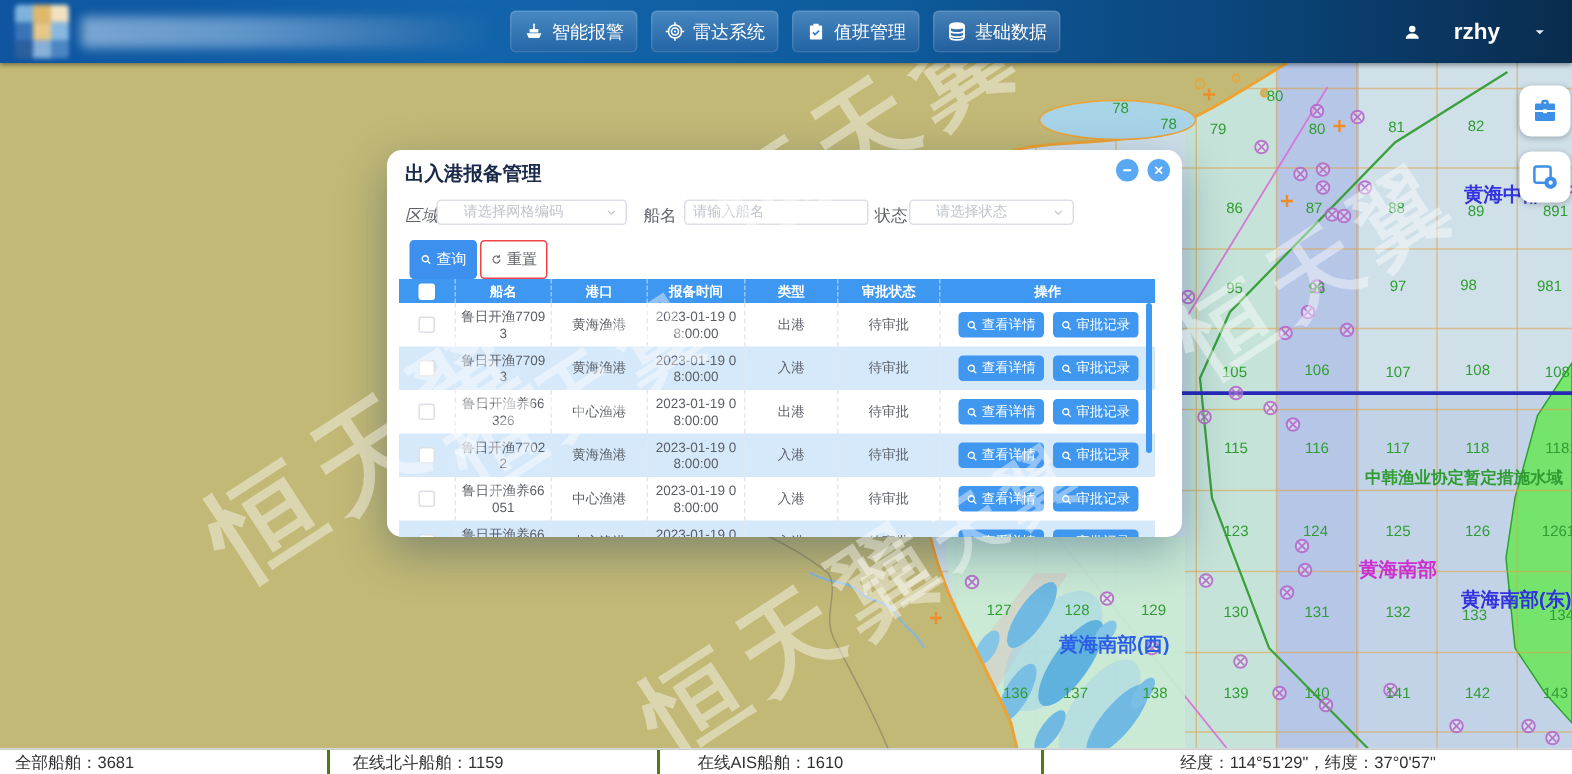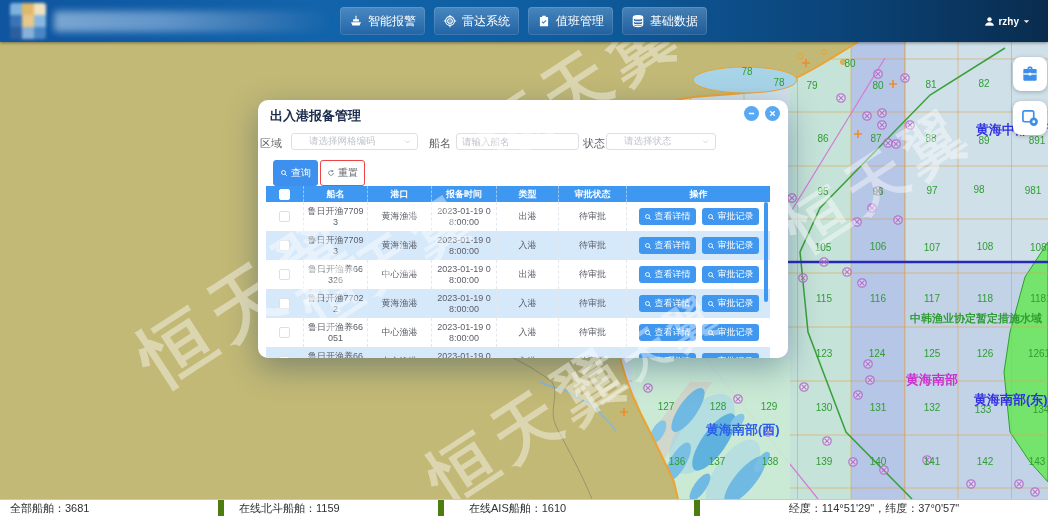--- a/index.html
+++ b/index.html
@@ -16,22 +16,22 @@
   .logo div{width:100%;height:100%;}
   .logo-bar{position:absolute;left:54px;top:11px;width:276px;height:21px;border-radius:3px;filter:blur(3.5px);
     background:linear-gradient(90deg,rgba(134,174,214,.9),rgba(111,159,208,.85) 40%,rgba(79,133,187,.6) 75%,rgba(58,109,168,0));}
   .nav-menu{position:absolute;left:340px;top:7px;height:28px;display:flex;gap:9px;}
   .nav-item{display:flex;align-items:center;gap:5px;padding:0 9px;border-radius:4px;cursor:pointer;
     color:#fff;font-size:12px;white-space:nowrap;
     background:linear-gradient(180deg,rgba(150,190,230,.42),rgba(55,105,165,.45));
     box-shadow:inset 0 0 0 1px rgba(255,255,255,.12);}
   .nav-item.active{background:linear-gradient(180deg,#55aaf6,#2f8ae8);box-shadow:0 0 6px rgba(90,170,250,.6);}
   .nav-ic{width:14px;height:14px;color:#fff;}
-  .user-box{position:absolute;right:16px;top:0;height:42px;display:flex;align-items:center;gap:2px;color:#fff;
-    font-size:10px;font-weight:bold;}
+  .user-box{position:absolute;right:16px;top:0;height:42px;display:flex;align-items:center;gap:21px;color:#fff;
+    font-size:15px;font-weight:bold;}
   .user-ic{width:13px;height:13px;}
   .caret-ic{width:11px;height:11px;opacity:.9;}
 
   
   .map-wrap{position:absolute;left:0;top:42px;width:1048px;height:457px;z-index:1;}
   .map-btn{position:absolute;left:1013px;width:34px;height:34px;background:#fff;border-radius:8px;z-index:35;
     display:flex;align-items:center;justify-content:center;color:#3d8fe8;box-shadow:0 1px 4px rgba(0,0,0,.25);cursor:pointer;}
   .map-btn .mb-ic{width:20px;height:20px;}
 
   
@@ -70,21 +70,21 @@
   .t-head .cb{border-color:#fff;}
   .mini-btn{height:17px;padding:0 5px;background:#3f97f0;border-radius:3px;color:#fff;font-size:9px;
     display:flex;align-items:center;gap:3px;cursor:pointer;white-space:nowrap;}
   .mini-btn .b-ic{width:8px;height:8px;}
   .actions{display:flex;gap:6px;justify-content:center;text-align:right;}
   .scrollbar{position:absolute;left:506px;top:102px;width:4px;height:100px;background:#3e97f1;border-radius:2px;cursor:pointer;}
 
   
   .statusbar{position:absolute;left:0;top:499px;width:1048px;height:17px;background:#fff;z-index:40;
     border-top:1px solid #c9c9c9;display:flex;font-size:11px;color:#303133;}
-  .seg{height:100%;display:flex;align-items:center;border-left:6px solid #4d7c0f;}
+  .seg{height:100%;display:flex;align-items:center;border-left:2px solid #4d7c0f;}
   .seg:first-child{border-left:none;}
 
   [data-name$="-icon"] svg{width:100%;height:100%;display:block;}
 </style>
 </head>
 <body>
 
 <div class="app" data-name="app">
 
   <div class="map-wrap" data-name="nautical-chart-map">
@@ -451,21 +451,21 @@
         </span>
     </div>
     <div class="win-btn" style="right:8px;" data-name="close-button">
       <span data-name="close-icon" style="width:9px;height:9px;">
           <svg viewBox="0 0 24 24" fill="none" stroke="currentColor" stroke-width="3.5">
             <path d="M6 6l12 12M18 6L6 18"></path>
           </svg>
         </span>
     </div>
 
-    <span class="f-label" style="left:2px;" data-name="region-filter-label">区域</span>
+    <span class="f-label" style="left:12px;font-style:italic;" data-name="region-filter-label">区域</span>
     <div class="f-box" style="left:33px;width:127px;" data-name="region-select">
       <span class="ph" data-name="region-select-placeholder">请选择网格编码</span>
       <span class="chev" data-name="chevron-down-icon">
           <svg viewBox="0 0 24 24" fill="none" stroke="currentColor" stroke-width="2">
             <path d="M6 9.5l6 6 6-6"></path>
           </svg>
         </span>
     </div>
 
     <span class="f-label" style="left:171px;" data-name="ship-filter-label">船名</span>

